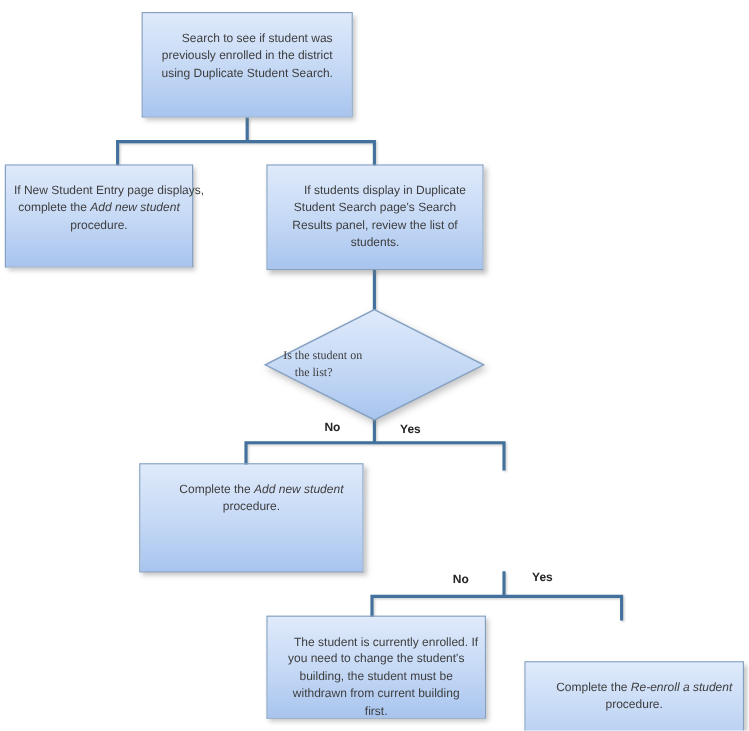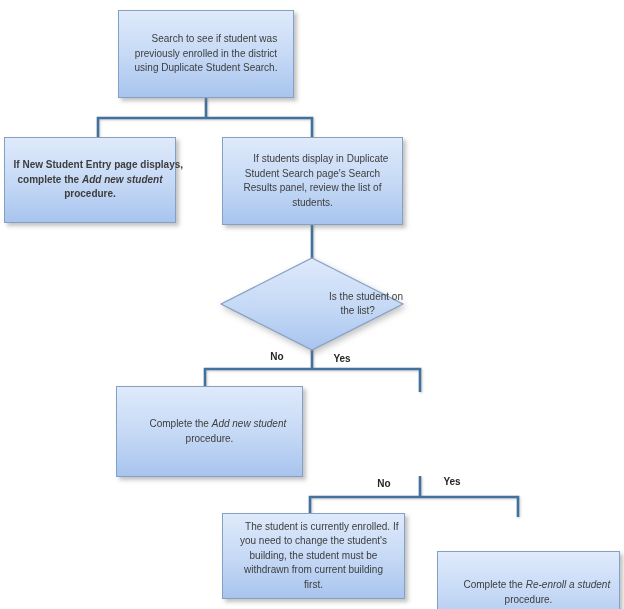--- a/index.html
+++ b/index.html
@@ -27,28 +27,29 @@
   .box {
     position: absolute;
     box-sizing: border-box;
     background: linear-gradient(to bottom,
       var(--box-fill-top, #dfeafb) 0%,
       var(--box-fill-mid, #c4d8f5) 55%,
       var(--box-fill-bottom, #a8c4ee) 100%);
     border: 1px solid var(--box-border, #84a1c3);
     box-shadow: 2.5px 3px 4px rgba(120,120,120,0.45);
     display: flex;
-    align-items: center;
+    align-items: flex-start;
     justify-content: center;
   }
   .diamond {
     position: absolute;
     display: flex;
     align-items: center;
-    justify-content: flex-end;
+    justify-content: flex-start;
+    font-family: Liberation Serif, serif;
   }
   .diamond > svg {
     position: absolute;
     left: 0; top: 0; width: 100%; height: 100%;
     overflow: visible;
     filter: drop-shadow(2.5px 3px 3px rgba(120,120,120,0.45));
   }
   .dpoly {
     fill: url(#shapeGrad);
     stroke: var(--box-border, #84a1c3);
@@ -96,21 +97,21 @@
   </svg>
 
   <div class="box" style="left:118px; top:10px; width:176px; height:88px;">
     <div class="txt">
       <span>Search to see if student was
 previously enrolled in the district
 using Duplicate Student Search.</span>
     </div>
   </div>
 
-  <div class="box" style="left:4px; top:137px; width:172px; height:86px;font-weight:bold;">
+  <div class="box" style="left:4px; top:137px; width:157px; height:86px;">
     <div class="txt">
       <span>If New Student Entry page displays,
 complete the </span><em class="it">Add new student</em><span>
 procedure.</span>
     </div>
   </div>
 
   <div class="box" style="left:222px; top:137px; width:181px; height:88px;">
     <div class="txt">
       <span>If students display in Duplicate

